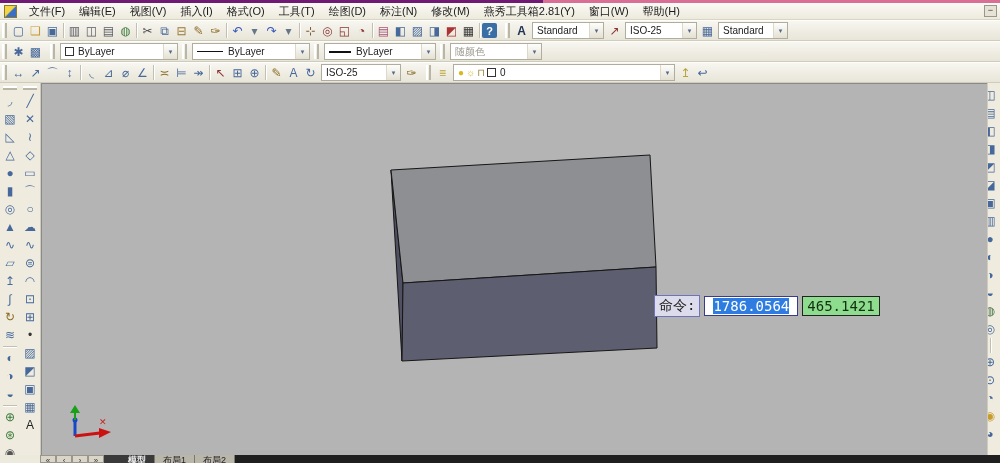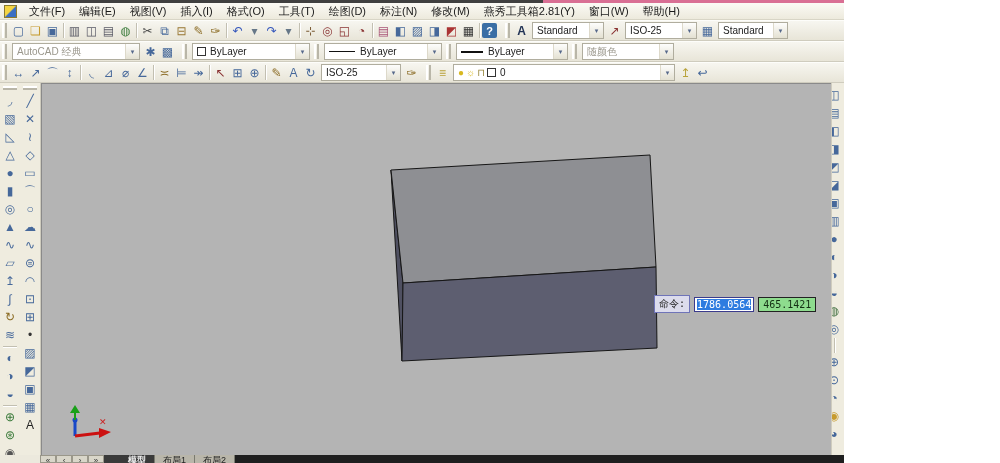--- a/index.html
+++ b/index.html
@@ -1,17 +1,17 @@
 <!DOCTYPE html>
 <html><head>
 <meta charset="utf-8">
 <style>
   * { box-sizing: border-box; margin: 0; padding: 0; }
   body { font-family: "Liberation Sans", sans-serif; }
-  .window { position: relative; width: 844px; height: 463px; background: #404040; overflow: hidden;
+  .window { position: relative; width: 1000px; height: 463px; background: #701a75; overflow: hidden;
             font-family: "Liberation Sans", sans-serif; }
 
   
   .pink-strip { position: absolute; left: 543px; top: 0; width: 457px; height: 3px; background: #d96f94; }
 
   
   .menubar { position: absolute; left: 0; top: 3px; width: 1000px; height: 17px;
              display: flex; align-items: center; background: linear-gradient(#fbfaf5,#edeadd);
              border-bottom: 1px solid #d8d5c6; font-size: 11px; color: #1a1a1a; }
   .app-icon { width: 13px; height: 13px; margin: 0 5px 0 4px;
@@ -54,23 +54,23 @@
 
   
   .canvas { position: absolute; left: 41px; top: 83px; width: 946px; height: 372px; background: #b4b4b4;
             border-left: 1px solid #8a8a8a; border-top: 1px solid #8a8a8a; }
   .canvas svg { position: absolute; left: 0; top: 0; }
   svg polygon.solid { stroke: #161616; stroke-width: 1; }
   svg .nostroke { stroke: none; }
 
   
   .dyn-input { position: absolute; left: 612px; top: 211px; display: flex; align-items: center; gap: 4px;
-               font-size: 10px; font-family: "DejaVu Sans Mono", monospace; }
+               font-size: 14px; font-family: "DejaVu Sans Mono", monospace; }
   .di-label { background: #dcdcec; border: 1px solid #6f74b8; color: #222; padding: 1px 4px; }
-  .di-field1 { background: #fff; border: 1px solid #3b3b8c; padding: 1px 2px; min-width: 56px; }
+  .di-field1 { background: #fff; border: 1px solid #3b3b8c; padding: 1px 8px; min-width: 56px; }
   .di-field1 .sel { background: #2e7ce0; color: #fff; }
   .di-field2 { background: #8edc8e; border: 1px solid #222; color: #143014; padding: 1px 4px; }
 
   
   .right-bar { position: absolute; right: 0; top: 83px; width: 13px; height: 372px; background: #efecdf;
                border-left: 1px solid #cfccbe; overflow: hidden; display: flex; flex-direction: column;
                align-items: flex-start; padding-top: 3px; }
   .right-bar .tb-icon { width: 18px; height: 18px; margin-left: -7px; }
 
   
@@ -160,24 +160,20 @@
     </span>
     <span class="tb-icon">▦</span>
     <span class="combo" style="width:70px;">
       <span>Standard</span>
       <span class="arrow">▾</span>
     </span>
   </div>
 
   <div class="tb-row row2">
     <span class="grip"></span>
-    <span class="combo grayed" style="width:128px;">
-      <span>AutoCAD 经典</span>
-      <span class="arrow">▾</span>
-    </span>
     <span style="display:flex;align-items:center;">
 
     <span class="tb-icon glyph" style="color: rgb(70, 104, 154);">✱</span>
         <span class="tb-icon glyph" style="color: rgb(70, 104, 154);">▩</span>
       </span>
     <span class="grip" style="margin-left:6px;"></span>
     <span class="combo" style="width:118px;">
       <span class="swatch"></span>
       <span>ByLayer</span>
       <span class="arrow">▾</span>

